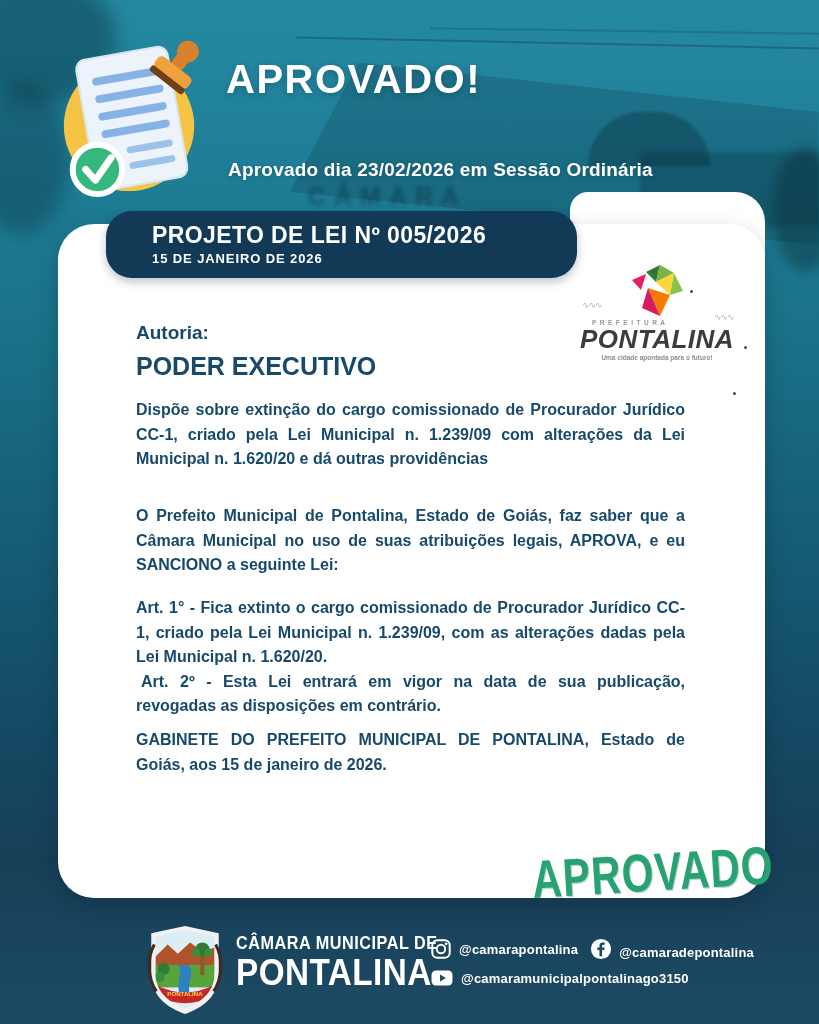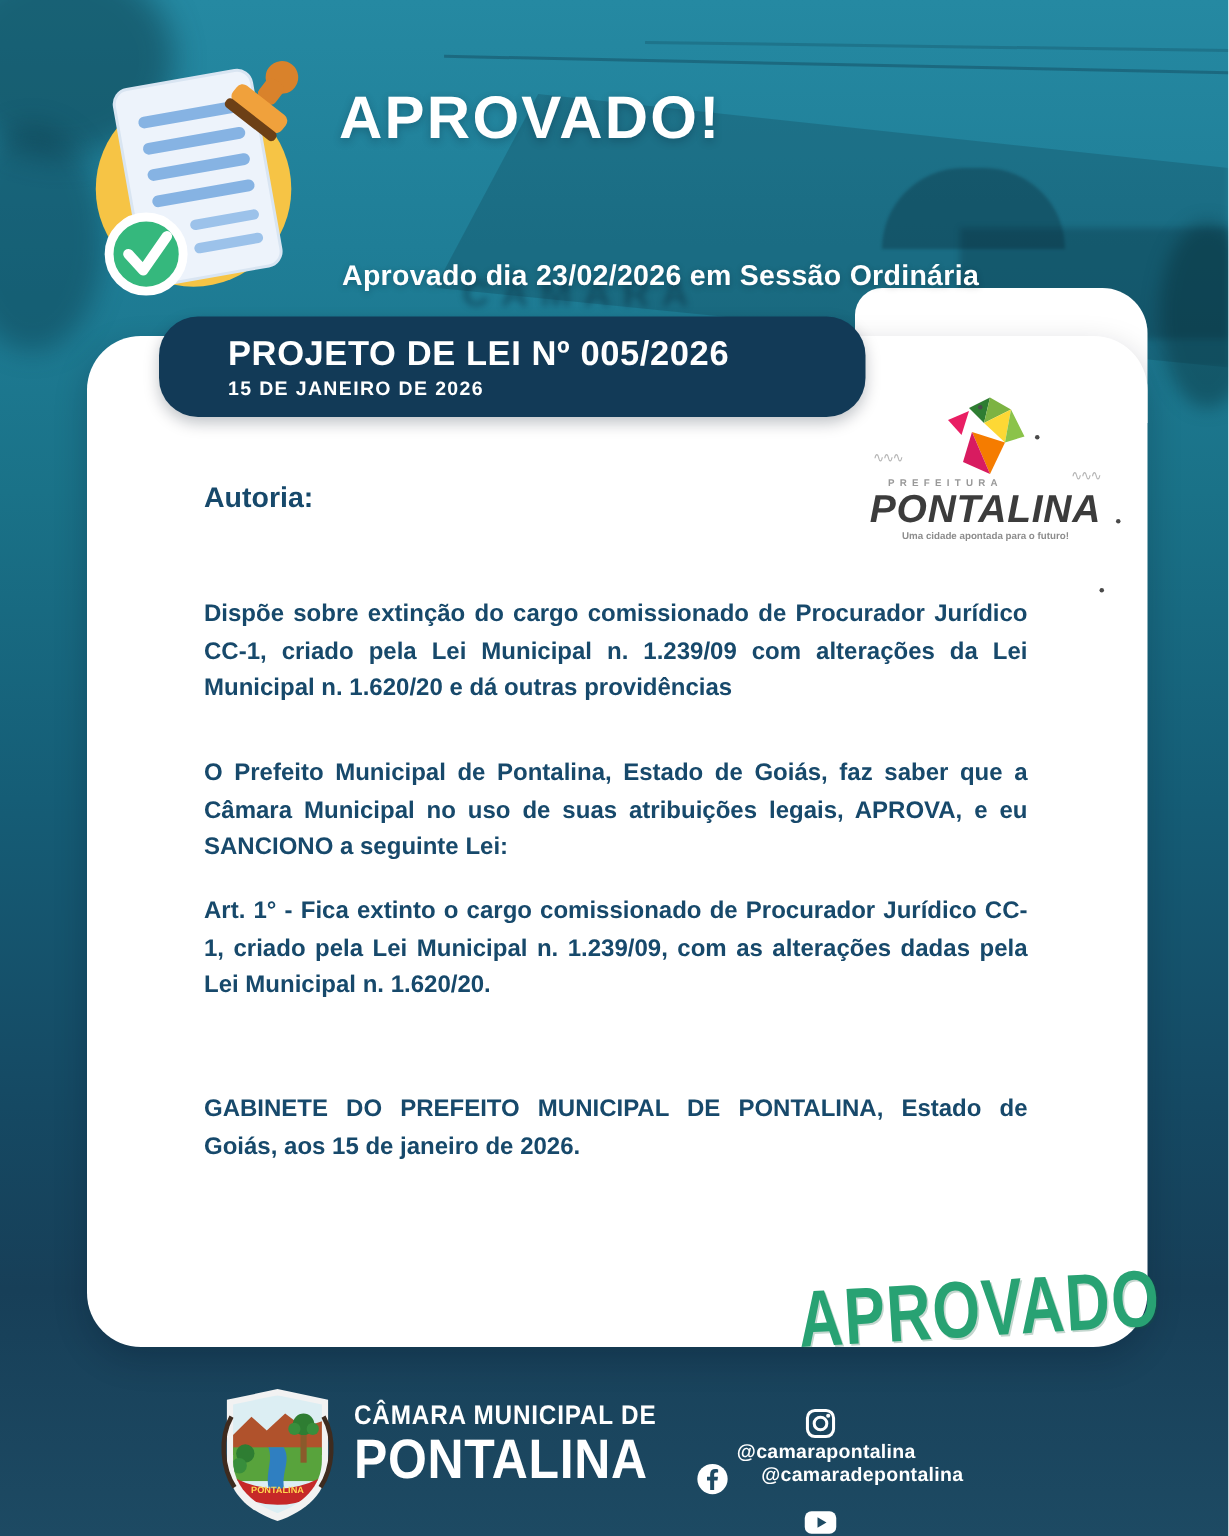--- a/index.html
+++ b/index.html
@@ -20,21 +20,21 @@
   .windows { left:640px; top:152px; width:179px; height:74px; background:rgba(6,28,42,.24); filter:blur(2px); }
   .tree-r { left:773px; top:148px; width:64px; height:124px; border-radius:50%; background:rgba(5,36,44,.38); filter:blur(6px); }
   .ghost-sign { position:absolute; z-index:2; left:308px; top:182px; font-size:25px; font-weight:900; letter-spacing:8px;
                 color:rgba(8,42,60,.45); filter:blur(2px); }
 
   
   .hero-icon { position:absolute; z-index:5; left:52px; top:40px; width:158px; height:160px; }
   .hero-text { position:absolute; z-index:5; left:226px; top:58px; color:#ffffff; }
   .hero-title { font-size:40px; line-height:42px; font-weight:900; letter-spacing:1.5px;
                 text-shadow:0 2px 6px rgba(0,20,35,.25); }
-  .hero-sub { position:absolute; z-index:5; left:228px; top:174px; color:#ffffff; font-size:19px; font-weight:800; letter-spacing:.2px;
+  .hero-sub { position:absolute; z-index:5; left:228px; top:159px; color:#ffffff; font-size:19px; font-weight:800; letter-spacing:.2px;
               text-shadow:0 1px 4px rgba(0,20,35,.25); }
 
   
   .card-tab { position:absolute; z-index:3; left:570px; top:192px; width:195px; height:90px; background:#ffffff;
               border-radius:18px 30px 0 0; }
   .card { position:absolute; z-index:3; left:58px; top:224px; width:707px; height:674px; background:#ffffff;
           border-radius:36px; box-shadow:0 8px 22px rgba(0,15,30,.22); }
 
   
   .banner { position:absolute; z-index:6; left:106px; top:211px; width:471px; height:67px; background:#123a57;
@@ -66,24 +66,24 @@
            font-size:41px; font-weight:900; letter-spacing:1px; color:#28a273;
            transform:rotate(-3.5deg) scale(1,1.3); transform-origin:center;
            text-shadow:1px 1px 0 rgba(16,90,60,.25); }
 
   
   .shield { position:absolute; z-index:6; left:143px; top:924px; }
   .org { position:absolute; z-index:6; left:236px; top:933px; color:#ffffff; transform:scaleX(.9); transform-origin:left top; }
   .org-line1 { font-size:18px; font-weight:800; letter-spacing:.6px; }
   .org-line2 { font-size:37px; font-weight:900; letter-spacing:.5px; line-height:36px; margin-top:1px; }
   .social { position:absolute; z-index:6; left:430px; top:938px; color:#ffffff; }
-  .social-row { display:flex; align-items:center;flex-direction:column; }
+  .social-row { display:flex; align-items:center; }
   .social-row + .social-row { margin-top:7px;text-align:center; }
   .handle { font-size:13px; font-weight:700; letter-spacing:.2px; margin-left:7px; }
-  .fb-group { display:flex; align-items:flex-start; margin-left:12px;gap:14px; }
+  .fb-group { display:flex; align-items:flex-end; margin-left:12px; }
   .sicon { display:block; flex:0 0 auto; }
 </style>
 </head>
 <body>
 
 <div class="canvas">
 
   <div class="bg-shape palm-tl-1"></div>
   <div class="bg-shape palm-tl-2"></div>
   <div class="bg-shape wire-1"></div>
@@ -146,25 +146,27 @@
   </div>
   <div class="deco" style="left:582px; top:300px;">∿∿∿</div>
   <div class="deco" style="left:714px; top:312px;">∿∿∿</div>
   <div class="deco-dot" style="left:652px; top:270px;"></div>
   <div class="deco-dot" style="left:690px; top:290px;"></div>
   <div class="deco-dot" style="left:744px; top:346px;"></div>
   <div class="deco-dot" style="left:733px; top:392px;"></div>
 
   <div class="doc autoria" style="position:absolute;">
     <div class="autoria-label">Autoria:</div>
+    <div class="autoria-value">PODER EXECUTIVO</div>
   </div>
   <p class="doc para p1" style="position:absolute;">Dispõe sobre extinção do cargo comissionado de Procurador Jurídico CC-1, criado pela Lei Municipal n. 1.239/09 com alterações da Lei Municipal n. 1.620/20 e dá outras providências</p>
   <p class="doc para p2" style="position:absolute;">O Prefeito Municipal de Pontalina, Estado de Goiás, faz saber que a Câmara Municipal no uso de suas atribuições legais, APROVA, e eu SANCIONO a seguinte Lei:</p>
   <div class="doc arts" style="position:absolute;">
     <p class="para">Art. 1° - Fica extinto o cargo comissionado de Procurador Jurídico CC-1, criado pela Lei Municipal n. 1.239/09, com as alterações dadas pela Lei Municipal n. 1.620/20.</p>
+    <p class="para art2">Art. 2º - Esta Lei entrará em vigor na data de sua publicação, revogadas as disposições em contrário.</p>
   </div>
   <p class="doc para p4" style="position:absolute;">GABINETE DO PREFEITO MUNICIPAL DE PONTALINA, Estado de Goiás, aos 15 de janeiro de 2026.</p>
 
   <div class="stamp">APROVADO</div>
 
   <svg class="shield" width="84" height="92" viewBox="0 0 80 90">
     <path d="M40 2 L73 9 V49 C73 70 58 82 40 88 C22 82 7 70 7 49 V9 Z" fill="#f2f2f2"></path>
     <clipPath id="shieldClip">
         <path d="M40 6 L69 12 V48 C69 66 56 77 40 83 C24 77 11 66 11 48 V12 Z"></path>
       </clipPath>

